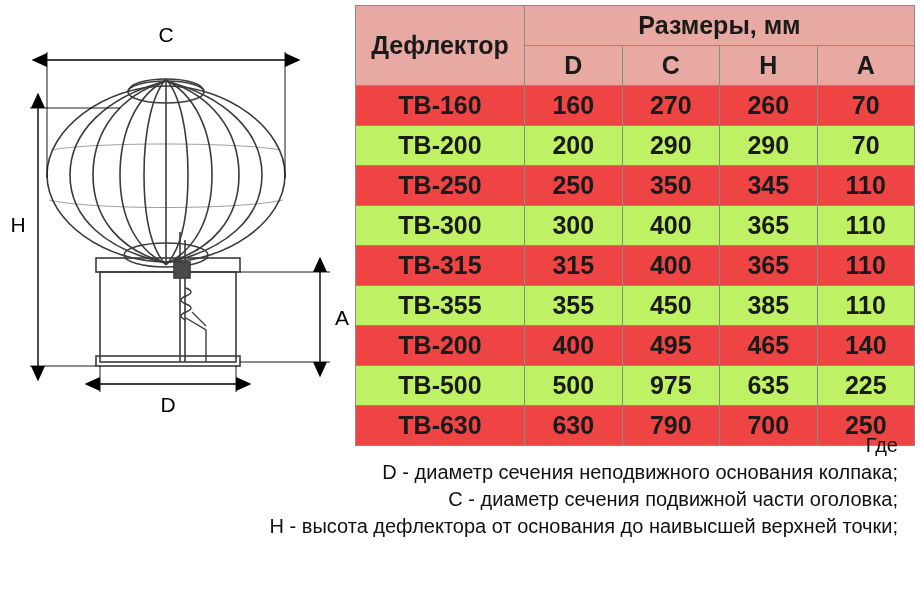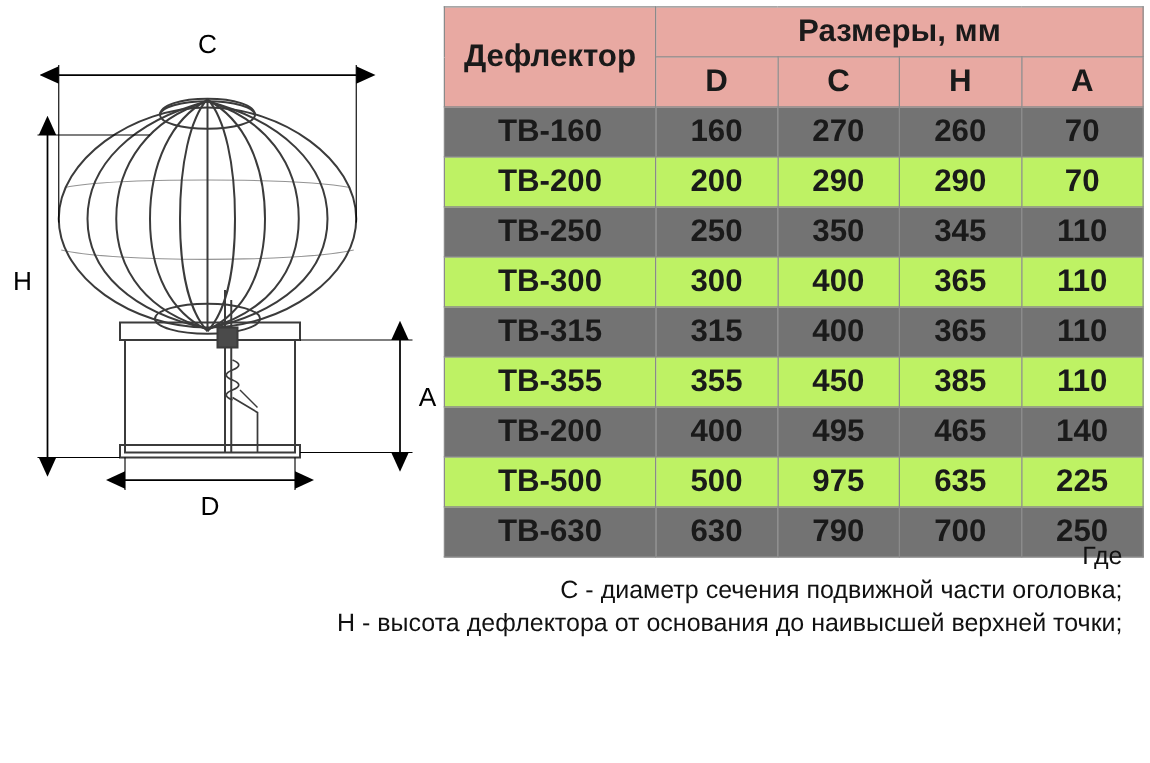--- a/index.html
+++ b/index.html
@@ -42,21 +42,21 @@
     padding: 0;
     height: 39px;
   }
   #spec-table th {
     background: #e8a9a2;
   }
   .hdr-name {
     width: 168px;
     font-size: 21px;
   }
-  .row-odd td { background: #737373; }
+  .row-odd td { background: #ef4444; }
   .row-even td { background: #bef264; }
   .cell-name { font-size: 19px; }
 
   
   #legend {
     position: absolute;
     left: 38px;
     top: 432px;
     width: 860px;
   }
@@ -240,15 +240,16 @@
       <td>630</td>
       <td>790</td>
       <td>700</td>
       <td>250</td>
     </tr>
   </tbody>
 </table>
 
 <div id="legend">
   <div>Где</div>
+  <div>D - диаметр сечения неподвижного основания колпака;</div>
   <div>C - диаметр сечения подвижной части оголовка;</div>
   <div>H - высота дефлектора от основания до наивысшей верхней точки;</div>
 </div>
 
 </body></html>

